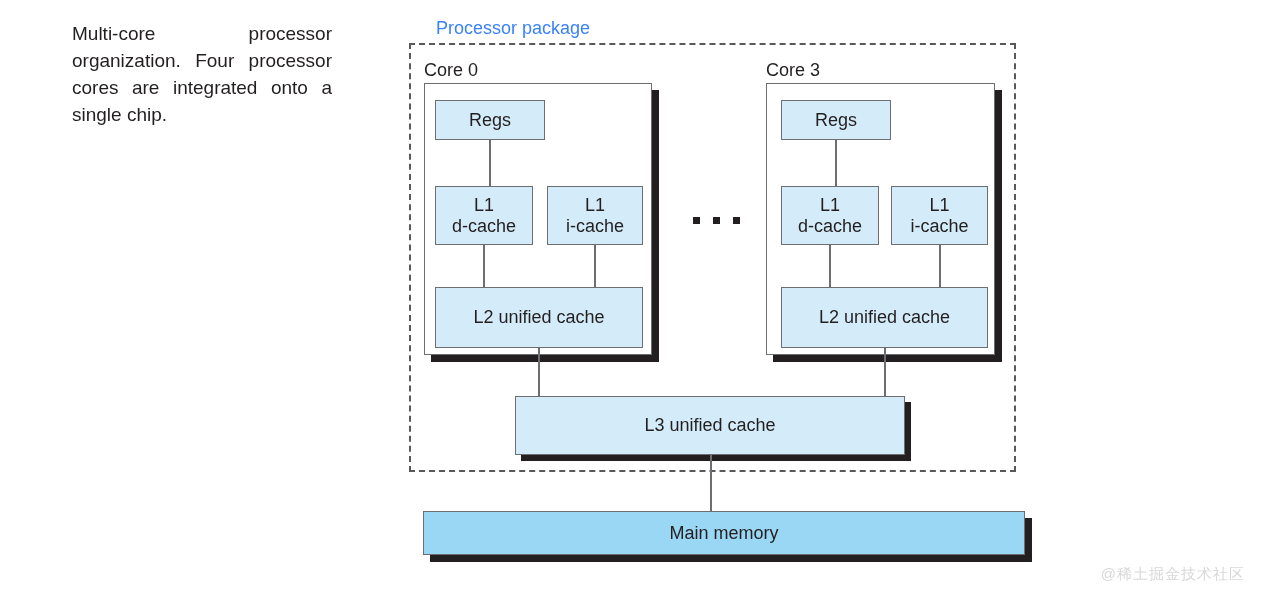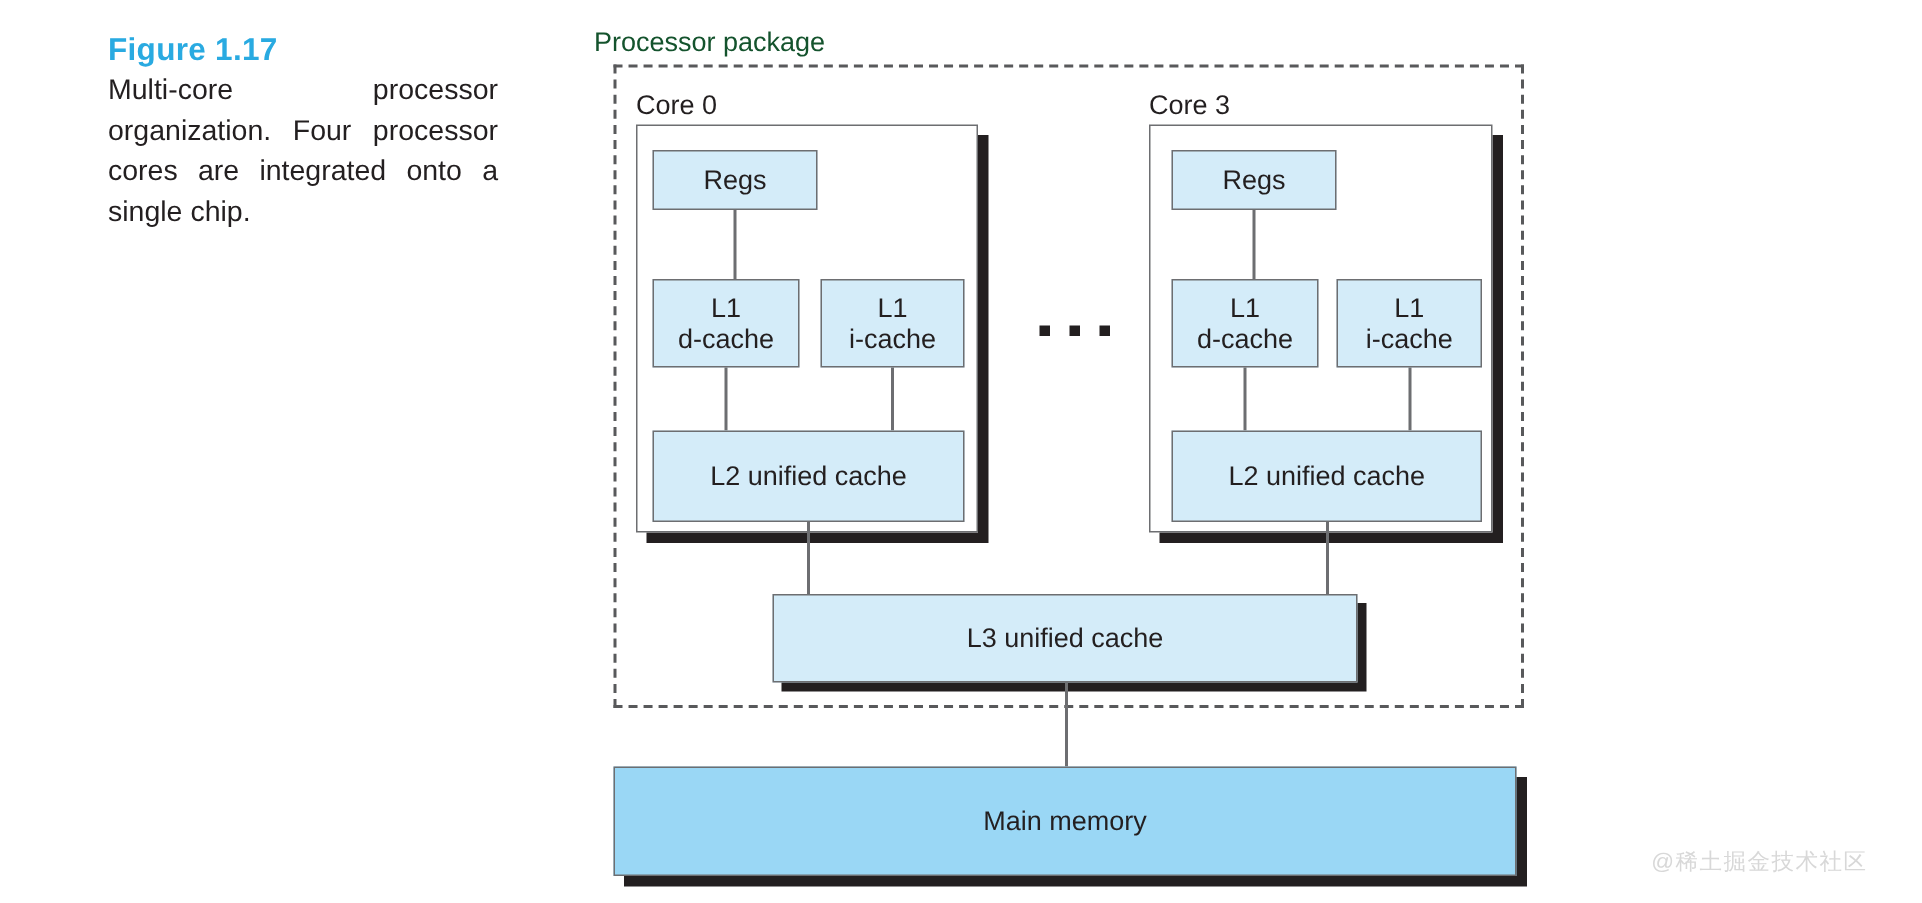--- a/index.html
+++ b/index.html
@@ -44,24 +44,24 @@
   #diagram {
     position: absolute;
     left: 0;
     top: 0;
     width: 1281px;
     height: 602px;
   }
 
   .pkg-label {
     position: absolute;
-    left: 396px;
+    left: 436px;
     top: 18px;
     font-size: 18px;
-    color: #14532d;
+    color: #3b82f6;
     white-space: nowrap;
   }
 
   .pkg-box {
     position: absolute;
     left: 409px;
     top: 43px;
     width: 607px;
     height: 429px;
     border: 2px dashed #58595b;
@@ -133,21 +133,20 @@
     font-size: 15px;
     color: #d8d8d8;
     letter-spacing: 1px;
     white-space: nowrap;
   }
 </style>
 </head>
 <body>
 
 <div id="caption">
-  <div class="fig-label">Figure 1.17</div>
   <div class="fig-body"><span class="lead">Multi-core processor organization.</span><span> Four processor cores are integrated onto a single chip.</span></div>
 </div>
 
 <div id="diagram">
 
   <div class="pkg-label">Processor package</div>
   <div class="pkg-box"></div>
 
   <div class="core-label" style="left:424px; top:60px;">Core 0</div>
   <div class="core-box" style="left:424px; top:83px; width:228px; height:272px;"></div>
@@ -195,16 +194,16 @@
   <div class="vline" style="left:939px; top:245px; height:42px;"></div>
 
   <div class="bbox" style="left:781px; top:287px; width:207px; height:61px;">L2 unified cache</div>
   <div class="vline" style="left:884px; top:348px; height:50px;"></div>
 
   <div class="bbox shadowed" style="left:515px; top:396px; width:390px; height:59px; flex-direction:column;">
     <span>L3 unified cache</span>
   </div>
   <div class="vline" style="left:710px; top:455px; height:56px;"></div>
 
-  <div class="bbox mem" style="left:409px; top:511px; width:602px; height:73px;">Main memory</div>
+  <div class="bbox mem" style="left:423px; top:511px; width:602px; height:44px;">Main memory</div>
 
   <div class="watermark">@稀土掘金技术社区</div>
 </div>
 
 </body></html>

